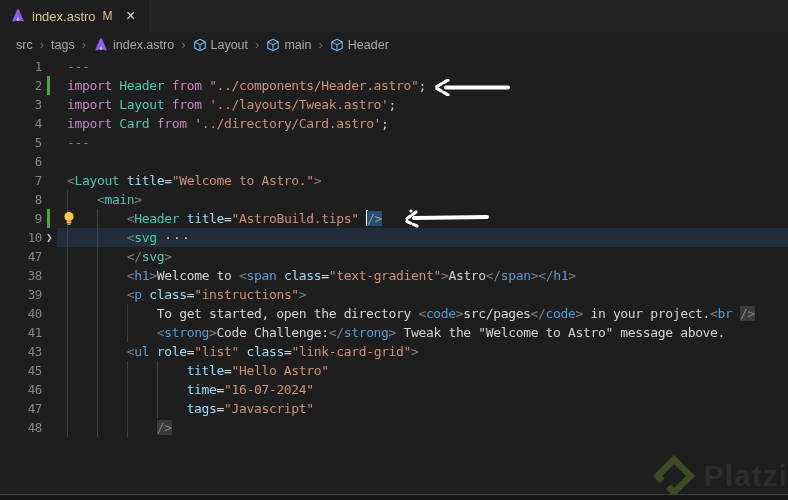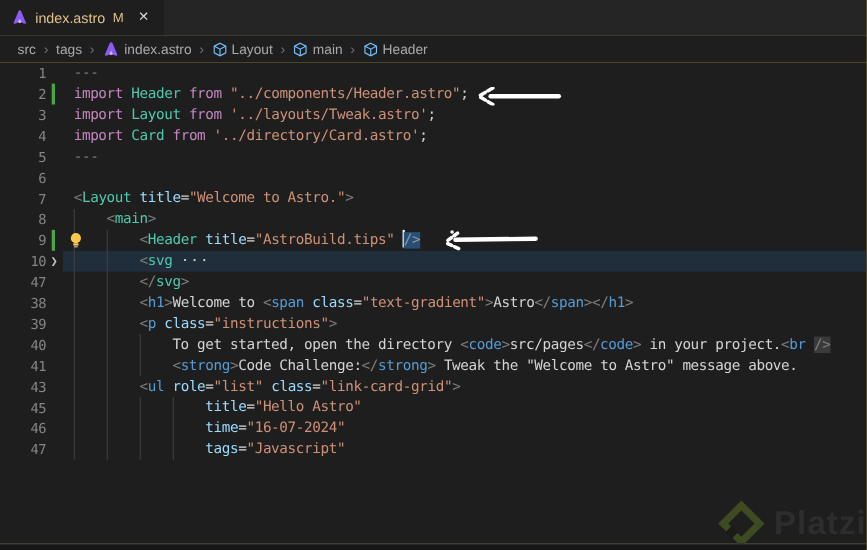--- a/index.html
+++ b/index.html
@@ -154,20 +154,21 @@
       <div class="line hl-fold"><span class="ln">10</span><span class="gut"><span class="chev">❯</span></span><span class="codecell"><span class="guide" style="left: 10px;"></span><span class="guide" style="left: 39.92px;"></span><span class="tk-txt">        </span><span class="tk-punc">&lt;</span><span class="tk-comp">svg</span><span class="tk-txt"> </span><span class="tk-fold">···</span></span></div>
       <div class="line"><span class="ln">47</span><span class="gut"></span><span class="codecell"><span class="guide" style="left: 10px;"></span><span class="guide" style="left: 39.92px;"></span><span class="tk-txt">        </span><span class="tk-punc">&lt;/</span><span class="tk-comp">svg</span><span class="tk-punc">&gt;</span></span></div>
       <div class="line"><span class="ln">38</span><span class="gut"></span><span class="codecell"><span class="guide" style="left: 10px;"></span><span class="guide" style="left: 39.92px;"></span><span class="tk-txt">        </span><span class="tk-punc">&lt;</span><span class="tk-tag">h1</span><span class="tk-punc">&gt;</span><span class="tk-txt">Welcome to </span><span class="tk-punc">&lt;</span><span class="tk-tag">span</span><span class="tk-txt"> </span><span class="tk-attr">class</span><span class="tk-txt">=</span><span class="tk-str">"text-gradient"</span><span class="tk-punc">&gt;</span><span class="tk-txt">Astro</span><span class="tk-punc">&lt;/</span><span class="tk-tag">span</span><span class="tk-punc">&gt;</span><span class="tk-punc">&lt;/</span><span class="tk-tag">h1</span><span class="tk-punc">&gt;</span></span></div>
       <div class="line"><span class="ln">39</span><span class="gut"></span><span class="codecell"><span class="guide" style="left: 10px;"></span><span class="guide" style="left: 39.92px;"></span><span class="tk-txt">        </span><span class="tk-punc">&lt;</span><span class="tk-tag">p</span><span class="tk-txt"> </span><span class="tk-attr">class</span><span class="tk-txt">=</span><span class="tk-str">"instructions"</span><span class="tk-punc">&gt;</span></span></div>
       <div class="line"><span class="ln">40</span><span class="gut"></span><span class="codecell"><span class="guide" style="left: 10px;"></span><span class="guide" style="left: 39.92px;"></span><span class="guide" style="left: 69.84px;"></span><span class="tk-txt">            To get started, open the directory </span><span class="tk-punc">&lt;</span><span class="tk-tag">code</span><span class="tk-punc">&gt;</span><span class="tk-txt">src/pages</span><span class="tk-punc">&lt;/</span><span class="tk-tag">code</span><span class="tk-punc">&gt;</span><span class="tk-txt"> in your project.</span><span class="tk-punc">&lt;</span><span class="tk-tag">br</span><span class="tk-txt"> </span><span class="tk-match">/&gt;</span></span></div>
       <div class="line"><span class="ln">41</span><span class="gut"></span><span class="codecell"><span class="guide" style="left: 10px;"></span><span class="guide" style="left: 39.92px;"></span><span class="guide" style="left: 69.84px;"></span><span class="tk-txt">            </span><span class="tk-punc">&lt;</span><span class="tk-tag">strong</span><span class="tk-punc">&gt;</span><span class="tk-txt">Code Challenge:</span><span class="tk-punc">&lt;/</span><span class="tk-tag">strong</span><span class="tk-punc">&gt;</span><span class="tk-txt"> Tweak the "Welcome to Astro" message above.</span></span></div>
       <div class="line"><span class="ln">43</span><span class="gut"></span><span class="codecell"><span class="guide" style="left: 10px;"></span><span class="guide" style="left: 39.92px;"></span><span class="tk-txt">        </span><span class="tk-punc">&lt;</span><span class="tk-tag">ul</span><span class="tk-txt"> </span><span class="tk-attr">role</span><span class="tk-txt">=</span><span class="tk-str">"list"</span><span class="tk-txt"> </span><span class="tk-attr">class</span><span class="tk-txt">=</span><span class="tk-str">"link-card-grid"</span><span class="tk-punc">&gt;</span></span></div>
       <div class="line"><span class="ln">45</span><span class="gut"></span><span class="codecell"><span class="guide" style="left: 10px;"></span><span class="guide" style="left: 39.92px;"></span><span class="guide" style="left: 69.84px;"></span><span class="guide" style="left: 99.76px;"></span><span class="tk-txt">                </span><span class="tk-attr">title</span><span class="tk-txt">=</span><span class="tk-str">"Hello Astro"</span></span></div>
       <div class="line"><span class="ln">46</span><span class="gut"></span><span class="codecell"><span class="guide" style="left: 10px;"></span><span class="guide" style="left: 39.92px;"></span><span class="guide" style="left: 69.84px;"></span><span class="guide" style="left: 99.76px;"></span><span class="tk-txt">                </span><span class="tk-attr">time</span><span class="tk-txt">=</span><span class="tk-str">"16-07-2024"</span></span></div>
       <div class="line"><span class="ln">47</span><span class="gut"></span><span class="codecell"><span class="guide" style="left: 10px;"></span><span class="guide" style="left: 39.92px;"></span><span class="guide" style="left: 69.84px;"></span><span class="guide" style="left: 99.76px;"></span><span class="tk-txt">                </span><span class="tk-attr">tags</span><span class="tk-txt">=</span><span class="tk-str">"Javascript"</span></span></div>
+      <div class="line"><span class="ln">48</span><span class="gut"></span><span class="codecell"><span class="guide" style="left: 10px;"></span><span class="guide" style="left: 39.92px;"></span><span class="guide" style="left: 69.84px;"></span><span class="tk-txt">            </span><span class="tk-match">/&gt;</span></span></div>
     </div>
 
   <svg class="arrow" style="left:431px; top:79px;" width="82" height="17" viewBox="0 0 82 17">
     <line x1="15" y1="8.5" x2="77" y2="8.5" stroke="#ffffff" stroke-width="4" stroke-linecap="round"></line>
     <path d="M17 1 L5 8" stroke="#ffffff" stroke-width="3.2" stroke-linecap="round" stroke-dasharray="5 3" fill="none"></path>
     <path d="M17 16 L6 9.5" stroke="#ffffff" stroke-width="3.2" stroke-linecap="round" stroke-dasharray="5 3" fill="none"></path>
   </svg>
 
   <svg class="arrow" style="left:397px; top:208px;" width="95" height="20" viewBox="0 0 95 20">
     <line x1="17" y1="10" x2="90" y2="9" stroke="#ffffff" stroke-width="4" stroke-linecap="round"></line>

